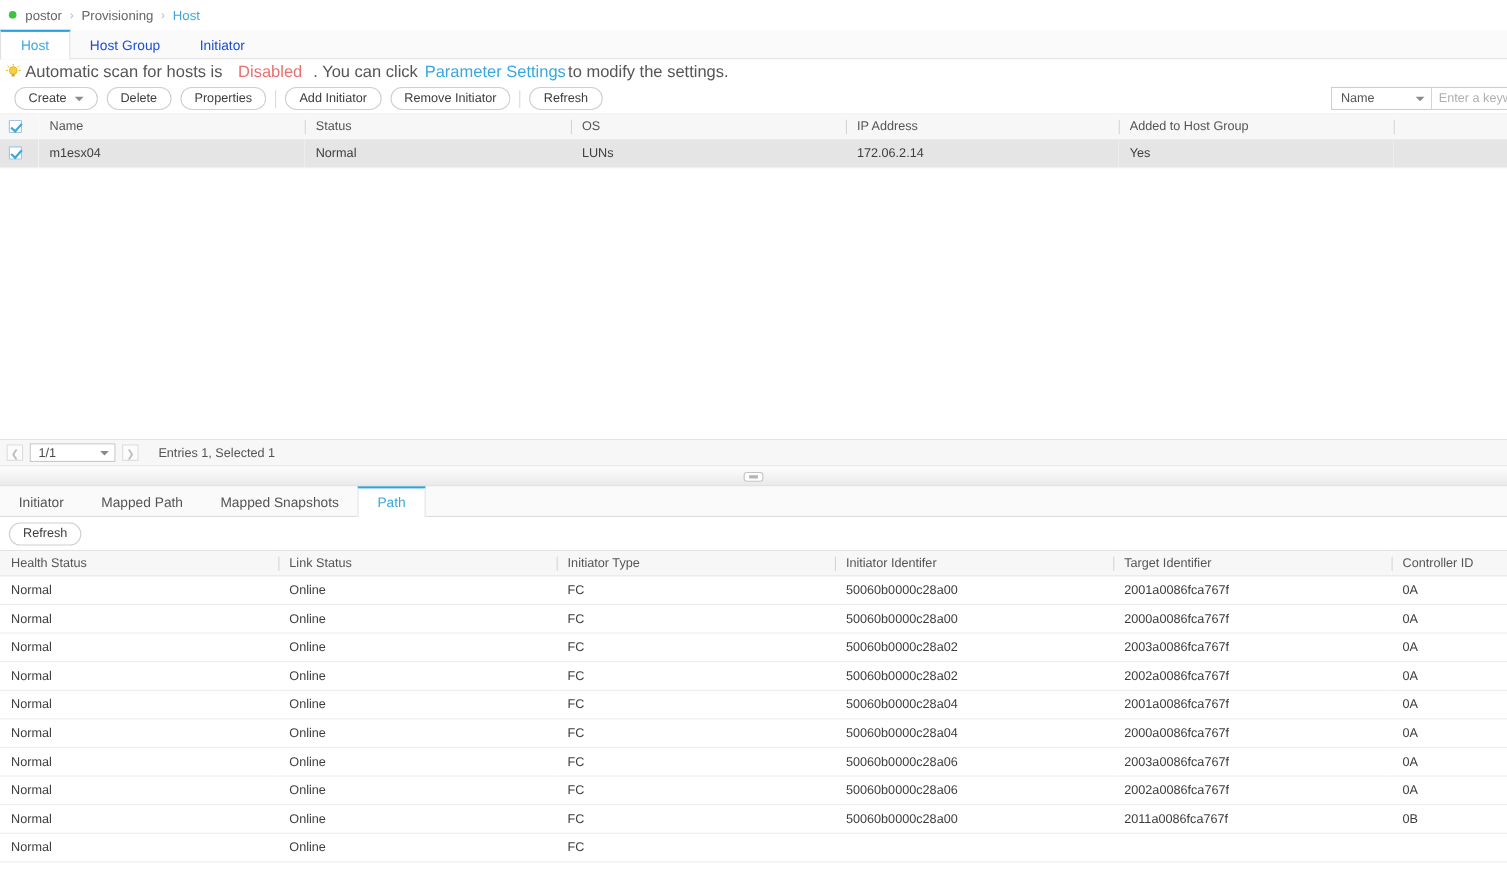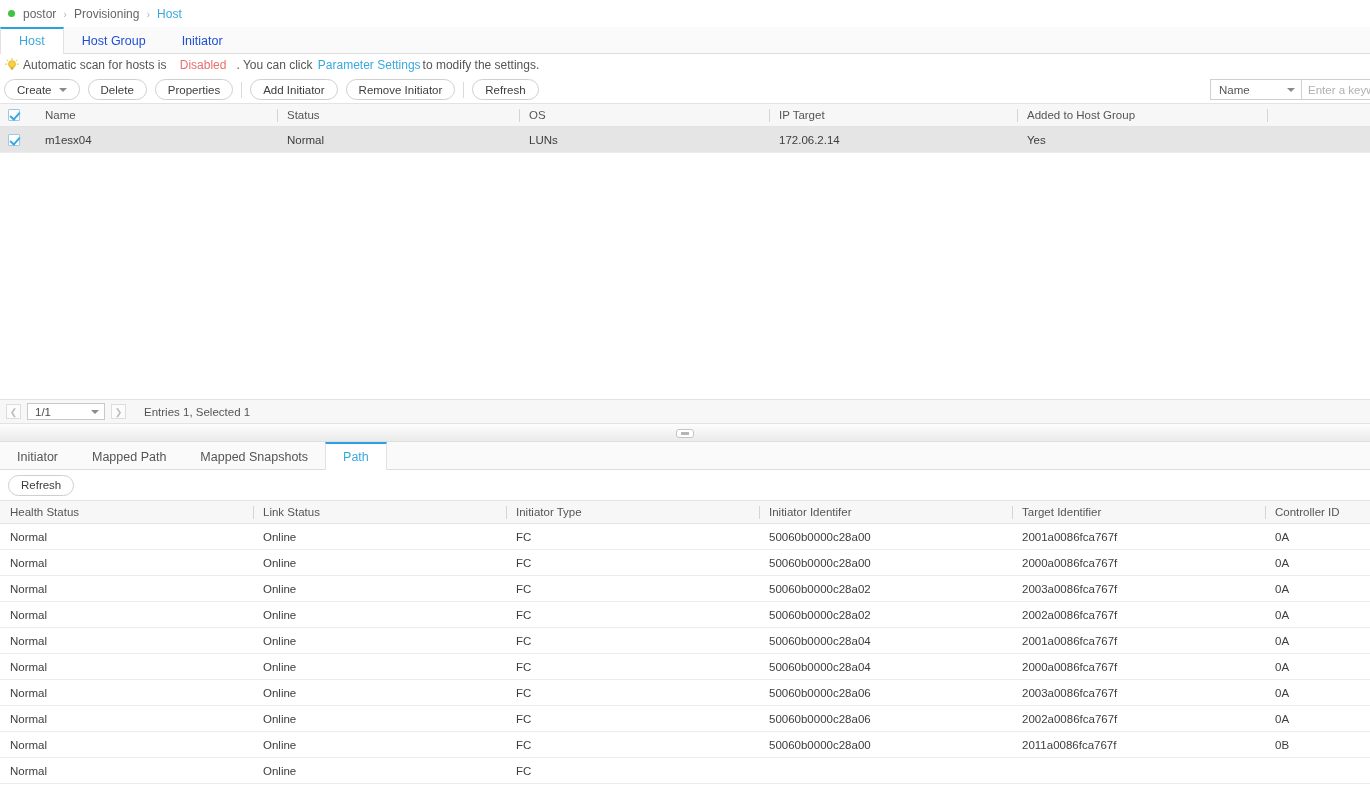--- a/index.html
+++ b/index.html
@@ -60,37 +60,37 @@
     border-right: 1px solid #e2e2e2;
     margin-bottom: -1px;
     padding-bottom: 1px;
   }
 
   
   .notice {
     height: 22px;
     display: flex; align-items: center;
     padding-left: 5px;
-    font-size: 12px;
+    font-size: 15px;
     color: #555555;
     background: #ffffff;
   }
   .bulb-icon {
     width: 14px; height: 14px;
     margin-right: 4px;
     flex: none;
   }
   .notice .disabled { color: #e8706f; margin: 0 10px; }
   .notice .lnk { color: #3aa8dd; margin: 0 2px; }
 
   
   .toolbar {
     height: 27px;
     display: flex; align-items: center;
-    padding-left: 4px;
+    padding-left: 13px;
     gap: 8px;
     background: #ffffff;
     position: relative;
   }
   .btn {
     height: 21px;
     padding: 0 12px;
     border: 1px solid #cfcfcf;
     border-radius: 11px;
     background: #ffffff;
@@ -368,21 +368,21 @@
         <col>
     </colgroup>
     <thead>
       <tr>
         <th class="cb-cell">
           <span class="cb checked"></span>
         </th>
         <th>Name</th>
         <th class="divider">Status</th>
         <th class="divider">OS</th>
-        <th class="divider">IP Target</th>
+        <th class="divider">IP Address</th>
         <th class="divider">Added to Host Group</th>
         <th class="divider"></th>
       </tr>
     </thead>
     <tbody>
       <tr class="selected">
         <td class="cb-cell">
           <span class="cb checked"></span>
         </td>
         <td>m1esx04</td>

